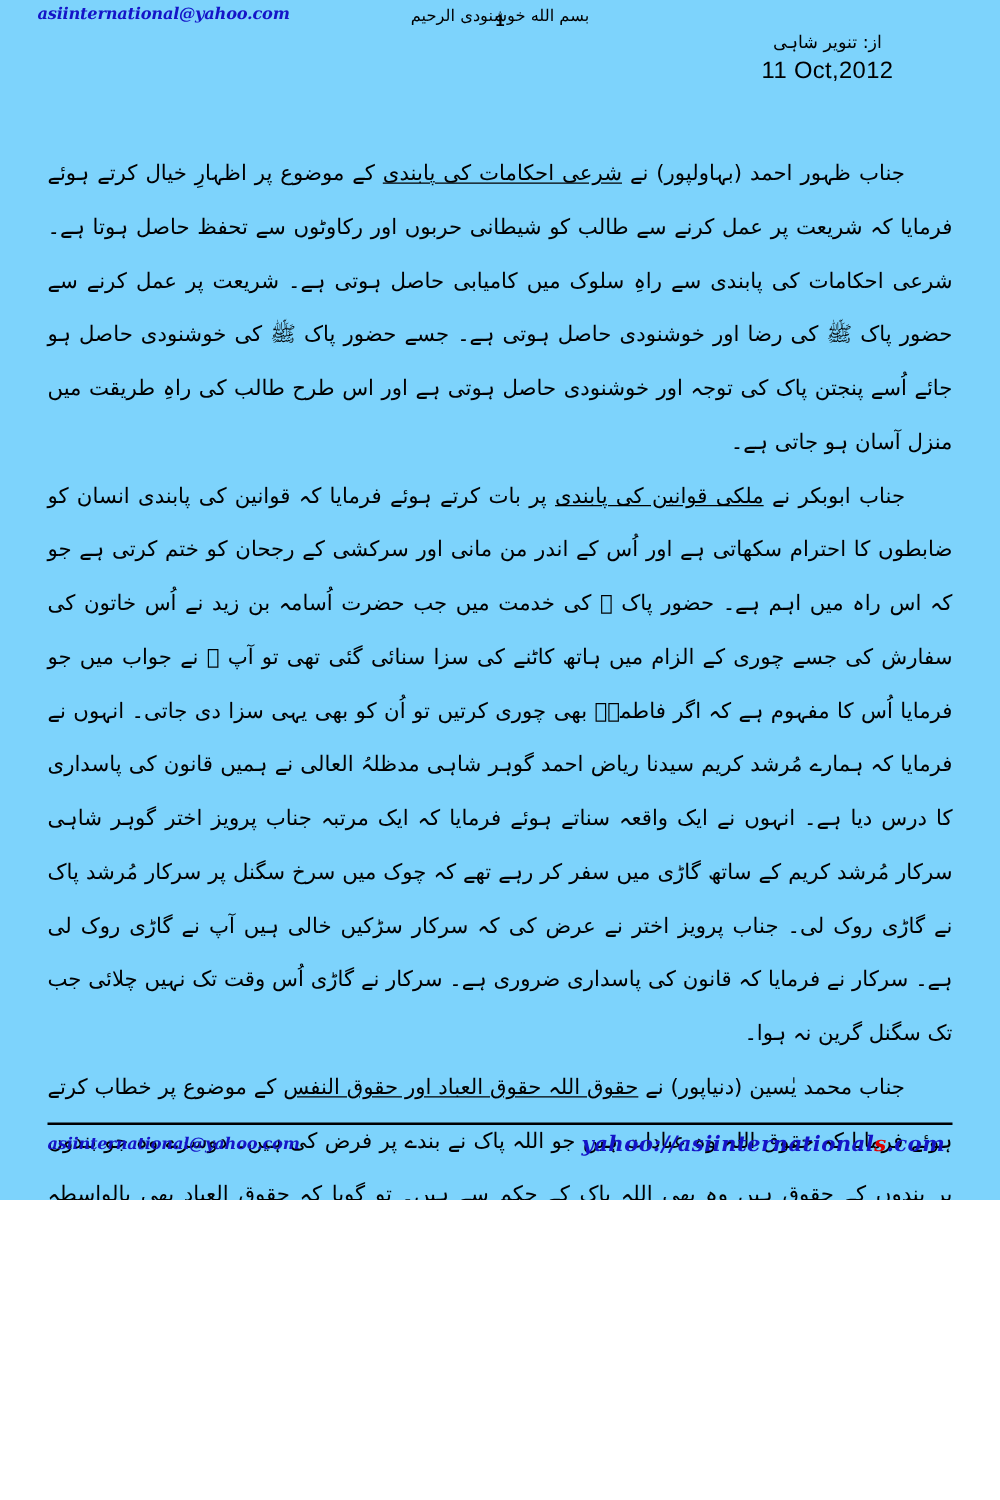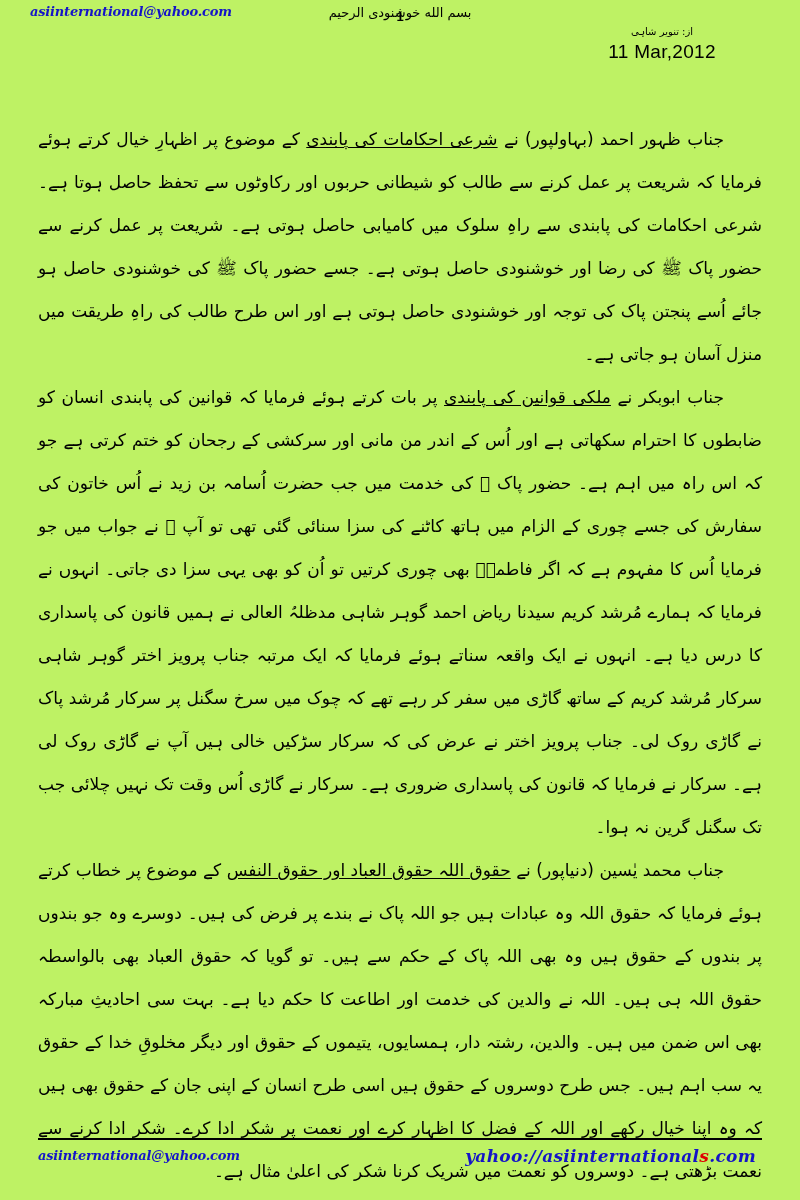--- a/index.html
+++ b/index.html
@@ -5,23 +5,23 @@
 <style>
   html, body {
     margin: 0;
     padding: 0;
     background: #ffffff;
   }
 
   .page {
     position: relative;
     width: 800px;
-    height: 1200px;
+    height: 960px;
     margin: 0 auto;
-    background: #bef264;
+    background: #7dd3fc;
     box-sizing: border-box;
     overflow: hidden;
     font-family: "DejaVu Sans", sans-serif;
   }
 
   
   .masthead {
     position: relative;
     height: 40px;
   }
@@ -74,21 +74,21 @@
   .byline-block {
     position: absolute;
     right: 38px;
     top: 26px;
     text-align: center;
     width: 200px;
   }
 
   .byline {
     font-family: "DejaVu Sans", sans-serif;
-    font-size: 10px;
+    font-size: 14px;
     color: #000000;
     direction: rtl;
     white-space: nowrap;
     line-height: 1.2;
   }
 
   .doc-date {
     font-family: "Liberation Sans", sans-serif;
     font-size: 19px;
     color: #000000;
@@ -206,21 +206,21 @@
     <div class="header-email">asiinternational@yahoo.com</div>
 
     <div class="bismillah-wrap">
       <span class="bismillah">بسم الله خوشنودی الرحيم</span>
       <span class="page-number">1</span>
     </div>
   </div>
 
   <div class="byline-block">
     <div class="byline">از: تنویر شاہی</div>
-    <div class="doc-date">11 Mar,2012</div>
+    <div class="doc-date">11 Oct,2012</div>
   </div>
 
 
   <div class="body-area">
 
 
 
     <p class="para">
       <span>جناب ظہور احمد (بہاولپور) نے </span><span class="em-topic">شرعی احکامات کی پابندی</span><span> کے موضوع پر اظہارِ خیال کرتے ہوئے فرمایا کہ شریعت پر عمل کرنے سے طالب کو شیطانی حربوں اور رکاوٹوں سے تحفظ حاصل ہوتا ہے۔ شرعی احکامات کی پابندی سے راہِ سلوک میں کامیابی حاصل ہوتی ہے۔ شریعت پر عمل کرنے سے حضور پاک ﷺ کی رضا اور خوشنودی حاصل ہوتی ہے۔ جسے حضور پاک ﷺ کی خوشنودی حاصل ہو جائے اُسے پنجتن پاک کی توجہ اور خوشنودی حاصل ہوتی ہے اور اس طرح طالب کی راہِ طریقت میں منزل آسان ہو جاتی ہے۔</span>
     </p>

